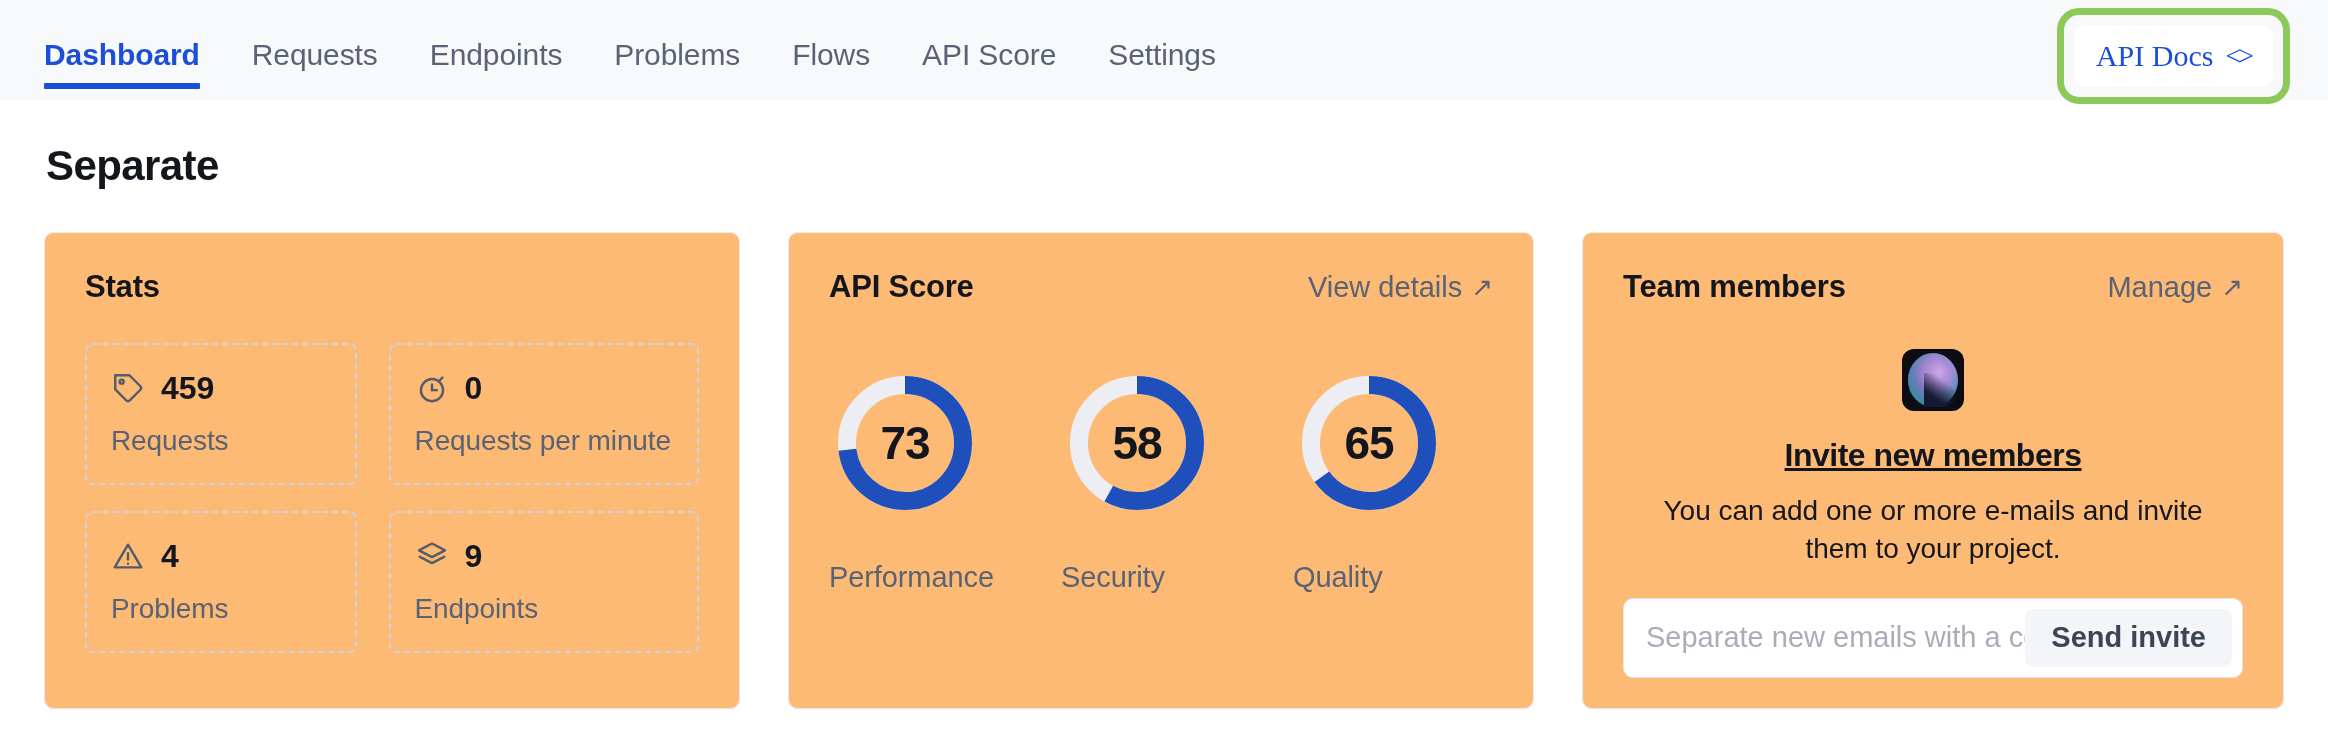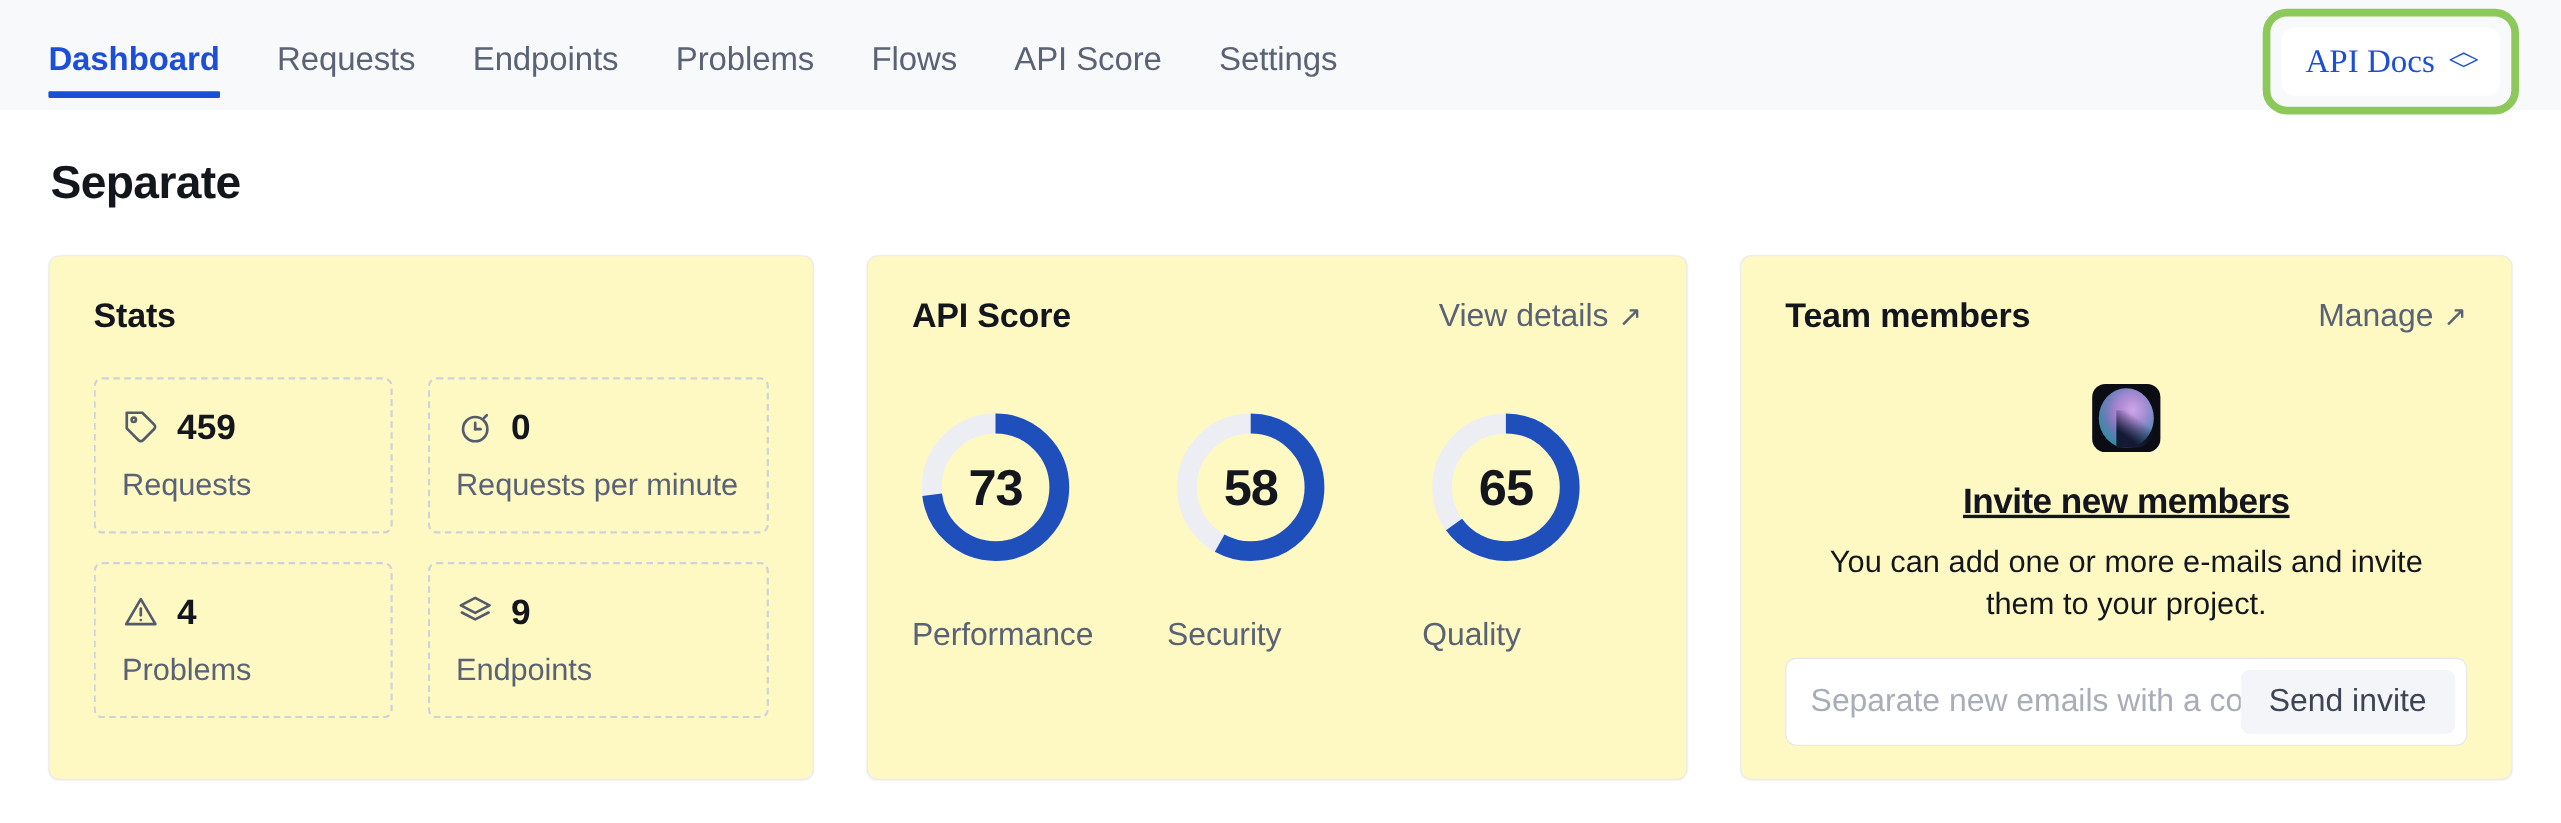--- a/index.html
+++ b/index.html
@@ -111,21 +111,21 @@
 
   .cards {
     display: flex;
     gap: 48px;
     margin-top: 42px;
     align-items: stretch;
   }
 
   .card {
     flex: 1 1 0;
-    background: #fef9c3;
+    background: #fdba74;
     border: 1px solid #e9eaee;
     border-radius: 10px;
     box-shadow: 0 1px 2px rgba(20,22,29,0.05);
     min-height: 448px;
     padding: 36px 40px 30px 40px;
     position: relative;
   }
 
   .card-head {
     display: flex;
@@ -323,21 +323,21 @@
   .send-btn {
     position: absolute;
     right: 10px;
     top: 10px;
     bottom: 10px;
     background: #f4f5f8;
     border: none;
     border-radius: 8px;
     font-family: "Liberation Sans", sans-serif;
     font-size: 29px;
-    font-weight: 400;
+    font-weight: 700;
     color: #3d4455;
     padding: 0 26px;
     cursor: pointer;
     white-space: nowrap;
   }
 </style>
 </head>
 <body>
 
 <div class="topbar">

